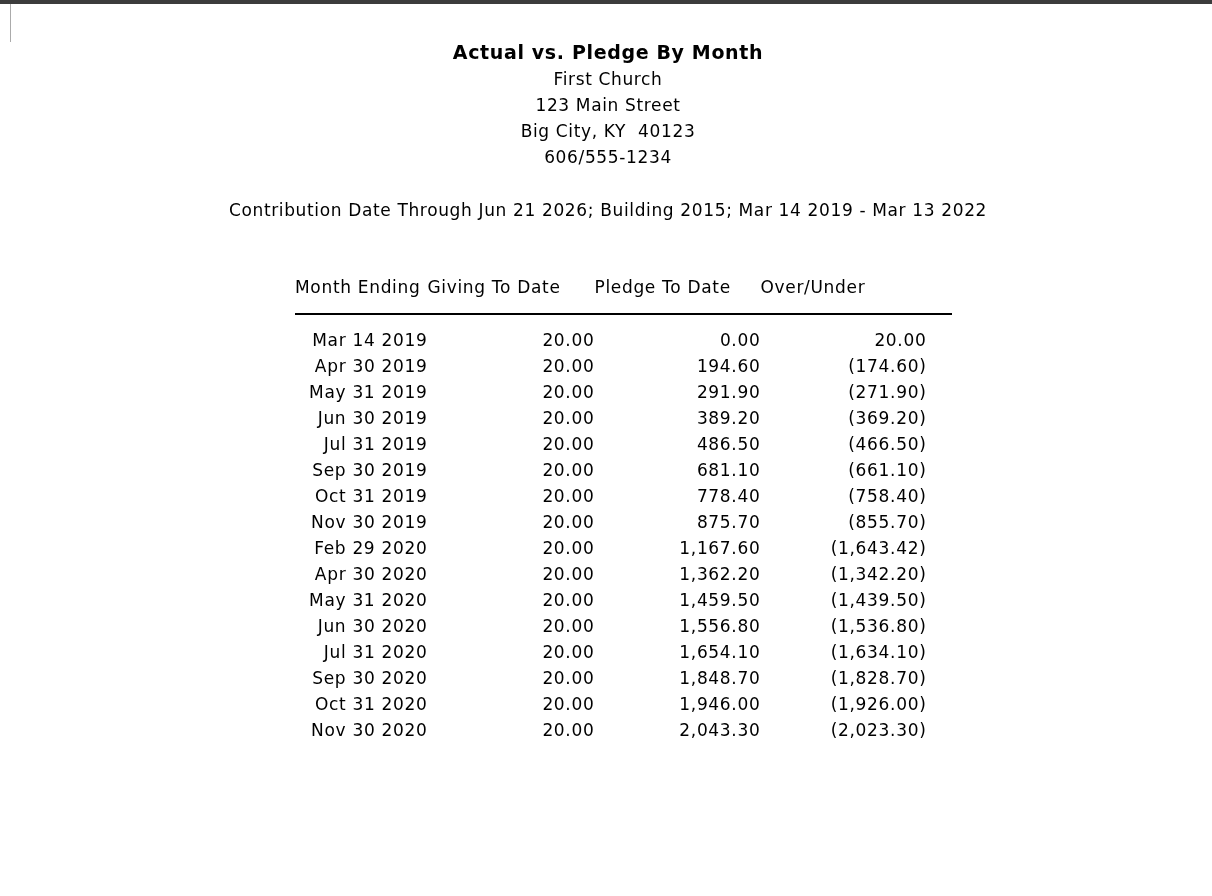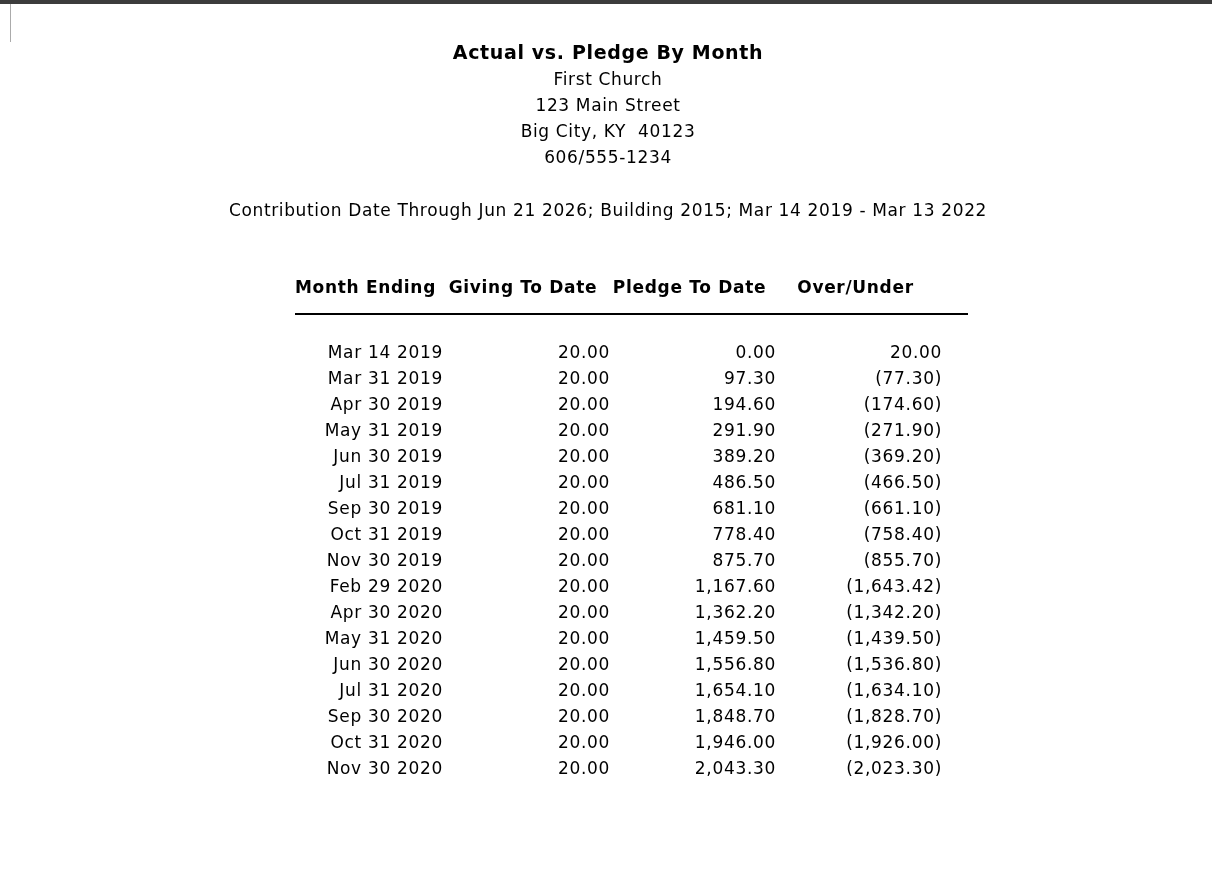--- a/index.html
+++ b/index.html
@@ -50,37 +50,37 @@
     border-collapse: collapse;
     table-layout: fixed;
     font-size: 17px;
     letter-spacing: 0.04em;
   }
   col.c1 { width: 113px; }
   col.c2 { width: 167px; }
   col.c3 { width: 166px; }
   col.c4 { width: 192px; }
   .report-table th {
-    font-weight: bold;
-    text-align: center;
+    font-weight: normal;
+    text-align: left;
     vertical-align: bottom;
     line-height: 20px;
     padding: 0 7px 16px 0;
     border-bottom: 2px solid #000000;
     white-space: nowrap;
   }
   .report-table th:last-child { padding-right: 33px; }
   .report-table td {
     text-align: right;
     line-height: 26px;
     padding: 0;
     white-space: nowrap;
   }
   .report-table td:last-child { padding-right: 26px; }
-  .report-table tbody tr:first-child td { padding-top: 24px; }
+  .report-table tbody tr:first-child td { padding-top: 12px; }
 </style>
 </head>
 <body>
 
 <div class="top-bar"></div>
 <div class="left-tick"></div>
 
 <div class="doc-header">
   <div class="report-title">Actual vs. Pledge By Month</div>
   <div class="addr-line">First Church</div>
@@ -106,26 +106,20 @@
     </tr>
   </thead>
   <tbody>
       <tr>
         <td>Mar 14 2019</td>
         <td>20.00</td>
         <td>0.00</td>
         <td>20.00</td>
       </tr>
       <tr>
-        <td>Mar 31 2019</td>
-        <td>20.00</td>
-        <td>97.30</td>
-        <td>(77.30)</td>
-      </tr>
-      <tr>
         <td>Apr 30 2019</td>
         <td>20.00</td>
         <td>194.60</td>
         <td>(174.60)</td>
       </tr>
       <tr>
         <td>May 31 2019</td>
         <td>20.00</td>
         <td>291.90</td>
         <td>(271.90)</td>

